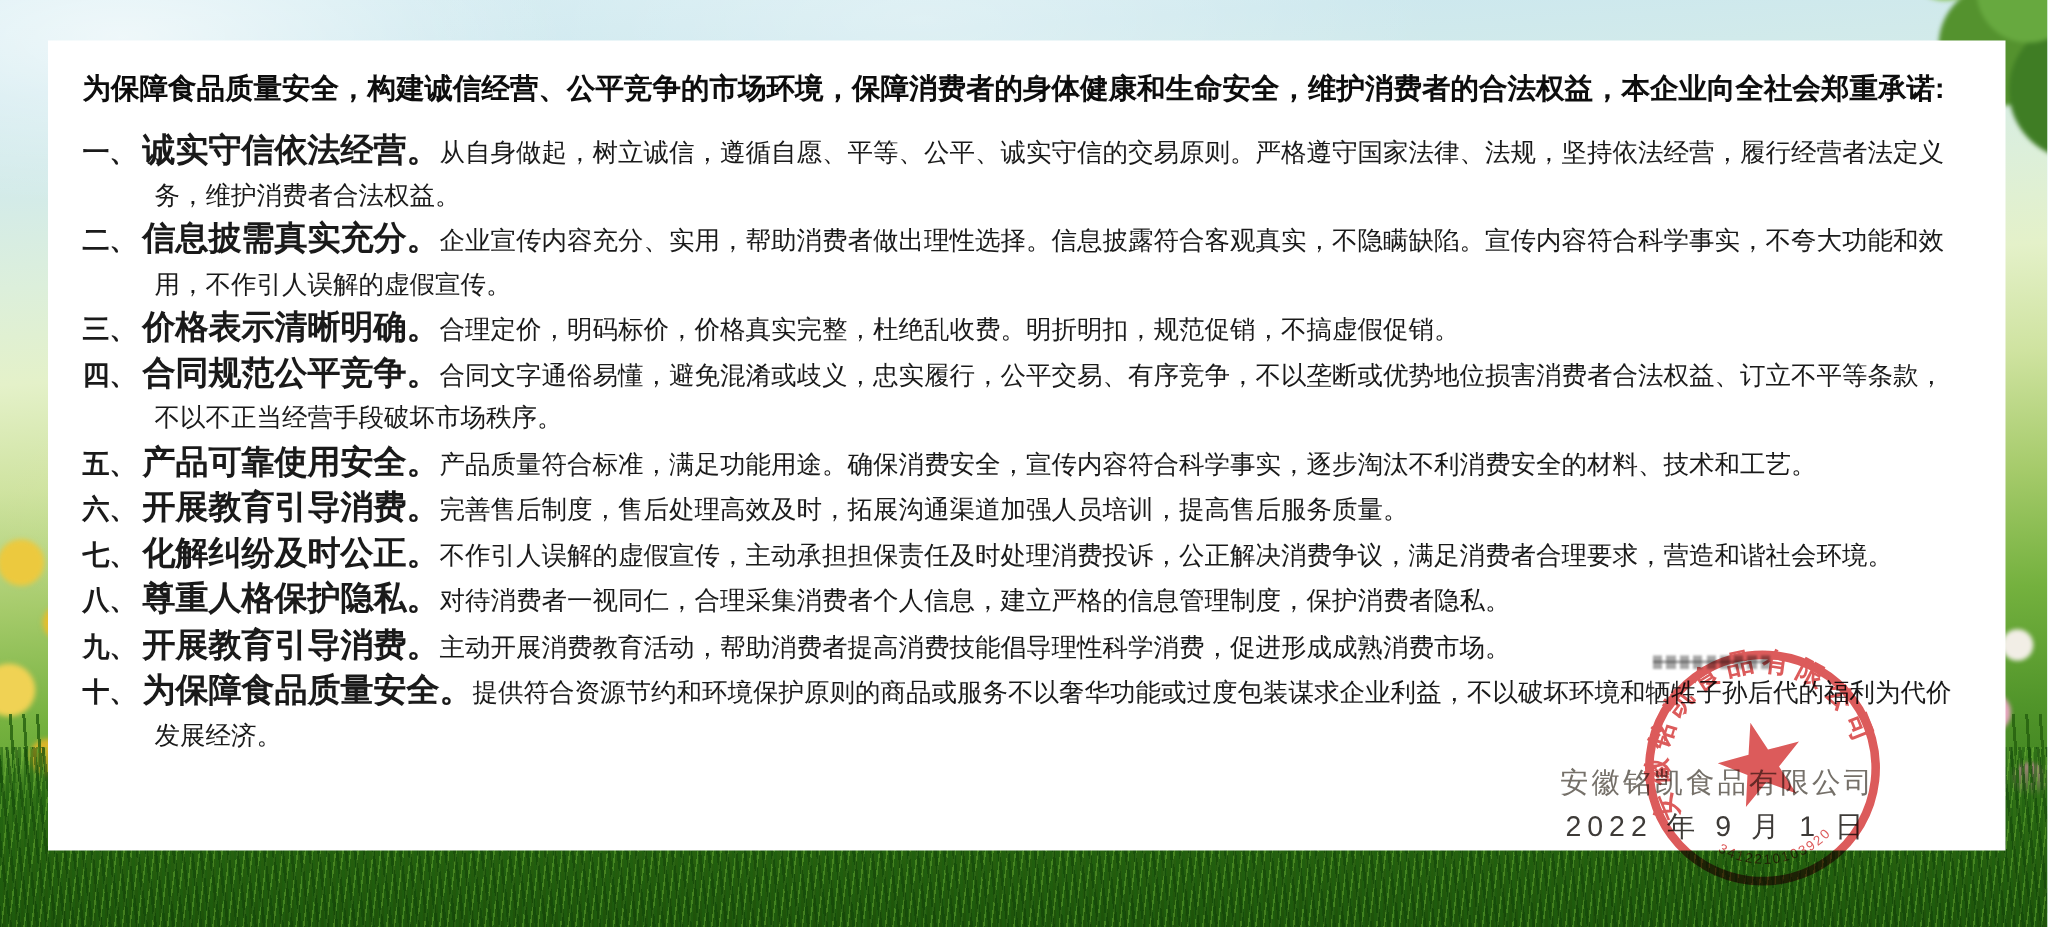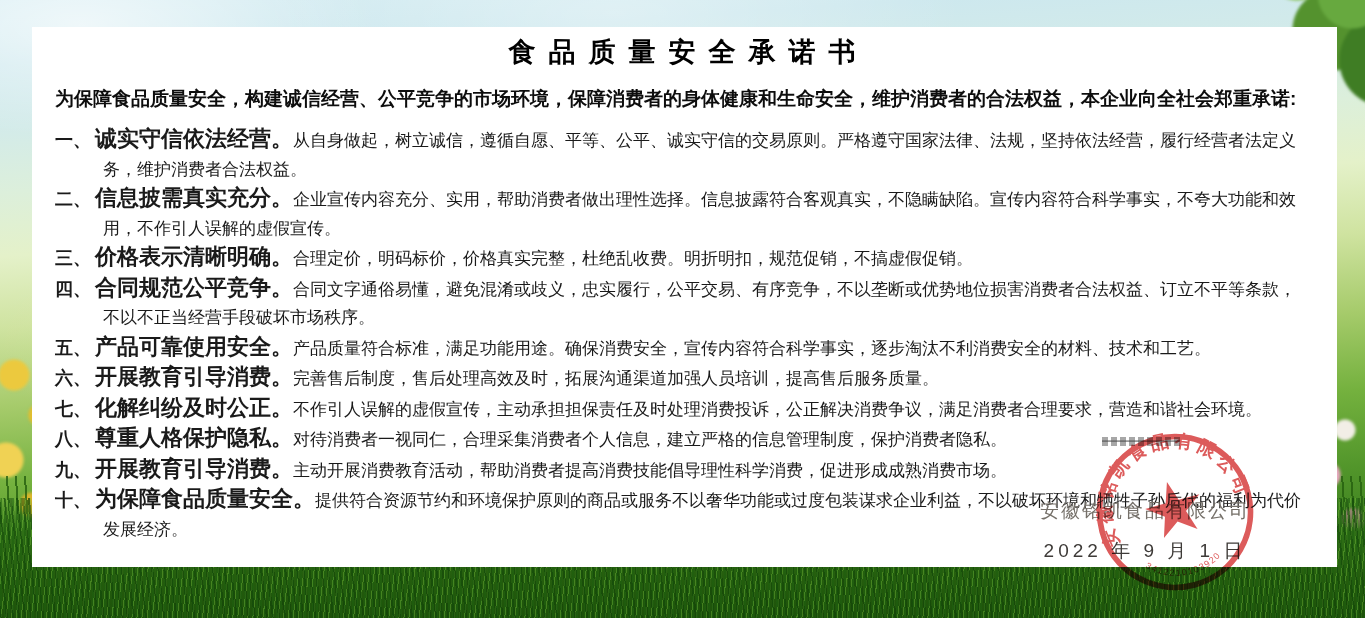--- a/index.html
+++ b/index.html
@@ -59,21 +59,21 @@
     letter-spacing:13px; padding-left:13px; color:#000; }
   .doc-intro { margin-top:16px; font-size:19px; font-weight:bold; line-height:26px; color:#0d0d0d; }
 
   .items { margin-top:13px; }
   .item { font-size:17px; line-height:28.5px; padding-left:48px; text-indent:-48px; color:#1a1a1a; }
   .item .num { font-weight:bold; font-size:18px; margin-right:4px; }
   .item .heading { font-weight:bold; font-size:22px; }
 
   .signature { position:absolute; right:87px; bottom:3px; text-align:center; }
   .sig-company { font-size:19px; letter-spacing:2px; color:#757069; }
-  .sig-date { margin-top:14px; font-size:19px; letter-spacing:4px; color:#3e3b38; }
+  .sig-date { margin-top:3px; font-size:19px; letter-spacing:4px; color:#3e3b38; }
 
   
   .seal { position:absolute; left:1093px; top:430px; width:164px; height:164px;
     transform: rotate(-15deg); opacity:.88; mix-blend-mode: multiply; }
   .seal svg { width:100%; height:100%; }
 
   .faint-artifact { position:absolute; left:1102px; top:437px; width:78px; height:9px;
     background:
       linear-gradient(0deg, rgba(0,0,0,0) 40%, rgba(70,70,70,.55) 45% 60%, rgba(0,0,0,0) 65%),
       repeating-linear-gradient(90deg, rgba(80,80,80,.5) 0 6px, rgba(0,0,0,0) 6px 9px);
@@ -87,21 +87,20 @@
   <div class="bg-base"></div>
   <div class="bg-sheen"></div>
   <div class="foliage-tr"></div>
   <div class="flowers-left"></div>
   <div class="flowers-right"></div>
   <div class="grass-fringe"></div>
   <div class="grass"></div>
 
   <div class="card">
     <div class="card-inner">
-      <h1 class="doc-title">食品质量安全承诺书</h1>
       <p class="doc-intro">为保障食品质量安全，构建诚信经营、公平竞争的市场环境，保障消费者的身体健康和生命安全，维护消费者的合法权益，本企业向全社会郑重承诺:</p>
 
       <div class="items">
           <p class="item"><span class="num">一、</span><span class="heading">诚实守信依法经营。</span><span class="body">从自身做起，树立诚信，遵循自愿、平等、公平、诚实守信的交易原则。严格遵守国家法律、法规，坚持依法经营，履行经营者法定义务，维护消费者合法权益。</span></p>
           <p class="item"><span class="num">二、</span><span class="heading">信息披需真实充分。</span><span class="body">企业宣传内容充分、实用，帮助消费者做出理性选择。信息披露符合客观真实，不隐瞒缺陷。宣传内容符合科学事实，不夸大功能和效用，不作引人误解的虚假宣传。</span></p>
           <p class="item"><span class="num">三、</span><span class="heading">价格表示清晰明确。</span><span class="body">合理定价，明码标价，价格真实完整，杜绝乱收费。明折明扣，规范促销，不搞虚假促销。</span></p>
           <p class="item"><span class="num">四、</span><span class="heading">合同规范公平竞争。</span><span class="body">合同文字通俗易懂，避免混淆或歧义，忠实履行，公平交易、有序竞争，不以垄断或优势地位损害消费者合法权益、订立不平等条款，不以不正当经营手段破坏市场秩序。</span></p>
           <p class="item"><span class="num">五、</span><span class="heading">产品可靠使用安全。</span><span class="body">产品质量符合标准，满足功能用途。确保消费安全，宣传内容符合科学事实，逐步淘汰不利消费安全的材料、技术和工艺。</span></p>
           <p class="item"><span class="num">六、</span><span class="heading">开展教育引导消费。</span><span class="body">完善售后制度，售后处理高效及时，拓展沟通渠道加强人员培训，提高售后服务质量。</span></p>
           <p class="item"><span class="num">七、</span><span class="heading">化解纠纷及时公正。</span><span class="body">不作引人误解的虚假宣传，主动承担担保责任及时处理消费投诉，公正解决消费争议，满足消费者合理要求，营造和谐社会环境。</span></p>

